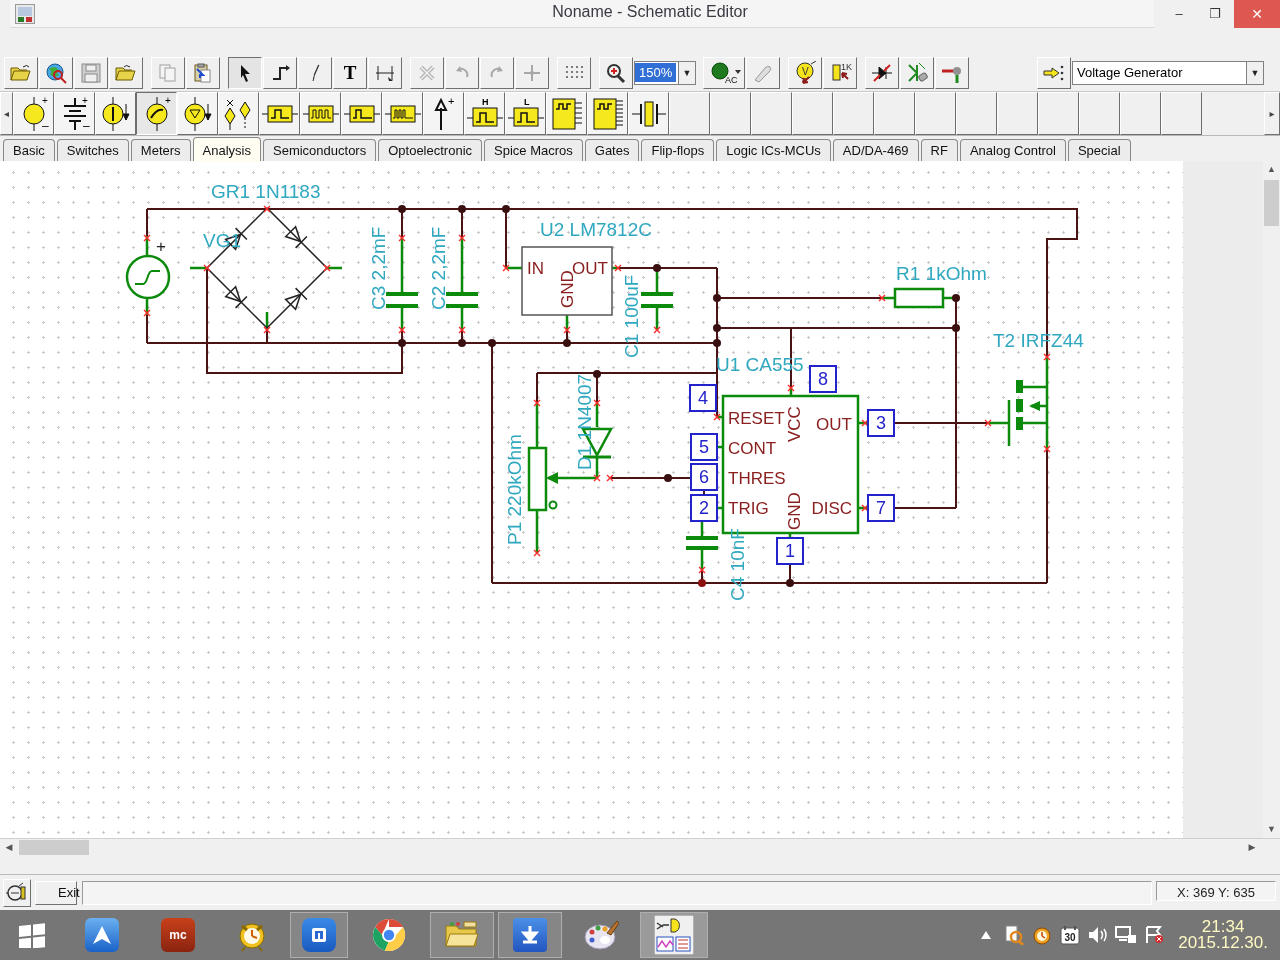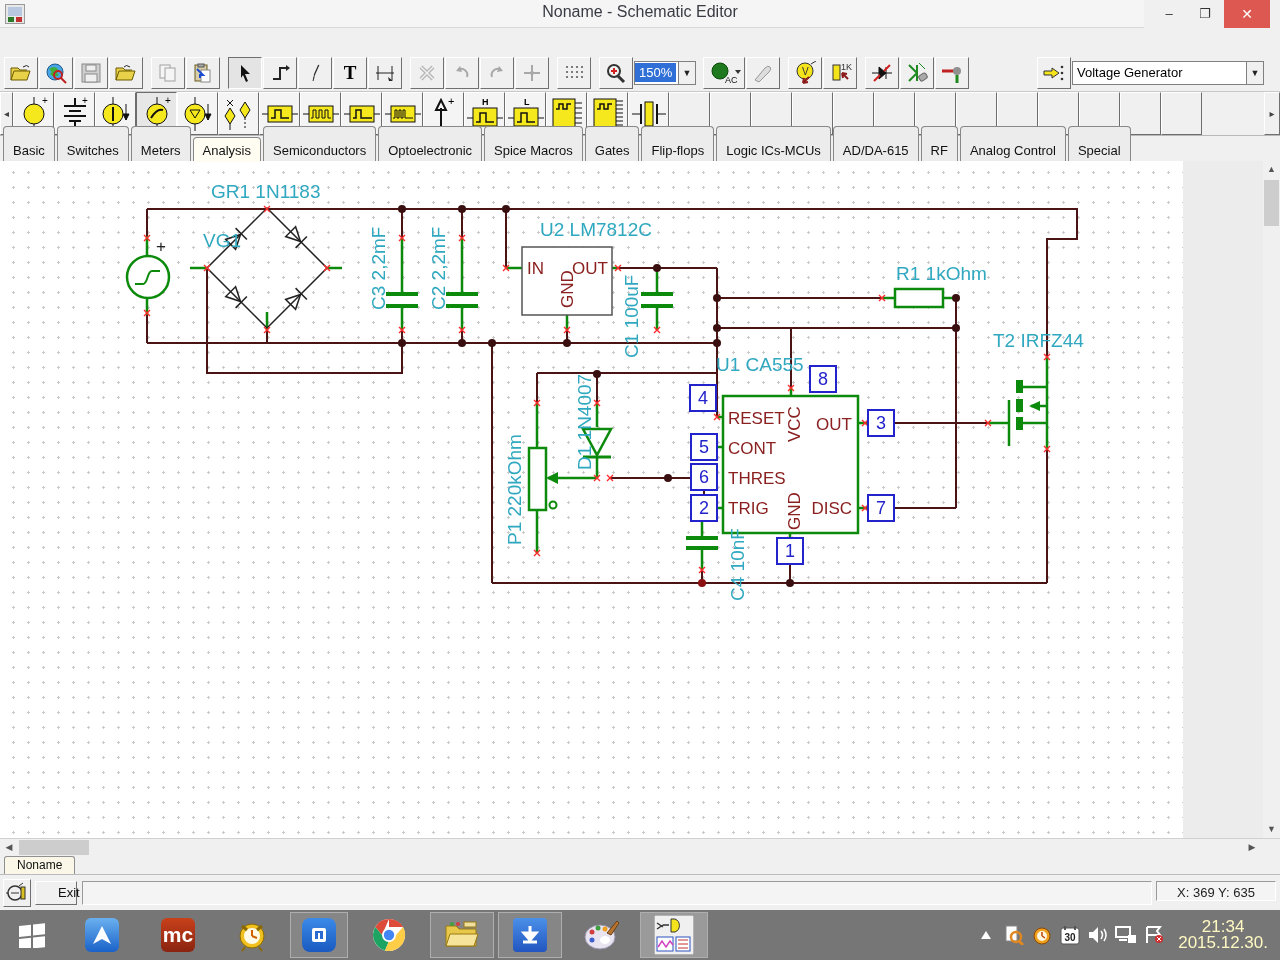--- a/index.html
+++ b/index.html
@@ -1,20 +1,20 @@
 <!DOCTYPE html>
 <html><head>
 <meta charset="utf-8">
 <style>
   html,body{margin:0;padding:0;background:#444;}
   *{box-sizing:border-box;font-family:"Liberation Sans",sans-serif;}
   #win{position:relative;width:1280px;height:960px;background:#f0f0f0;overflow:hidden;}
   .abs{position:absolute;}
   
-  #titlebar{left:0;top:0;width:1144px;height:28px;background:#f5f5f5;border-bottom:1px solid #d8d8d8;}
+  #titlebar{left:10px;top:0;width:1144px;height:28px;background:#f5f5f5;border-bottom:1px solid #d8d8d8;}
   #appicon{left:5px;top:4px;width:20px;height:20px;background:#e8e8e8;border:1px solid #9a9a9a;}
   #appicon .g1{position:absolute;left:2px;top:2px;width:14px;height:9px;background:#b8c8e0;}
   #appicon .g2{position:absolute;left:2px;top:12px;width:6px;height:5px;background:#2a7a2a;}
   #appicon .g3{position:absolute;left:10px;top:12px;width:6px;height:5px;background:#c03030;}
   #title{left:0;top:3px;width:1280px;text-align:center;font-size:16px;color:#3a3a44;}
   .capbtn{top:0;height:28px;text-align:center;color:#333;font-size:13px;line-height:28px;cursor:default;}
   #btn-min{left:1152px;width:34px;}
   #btn-max{left:1188px;width:34px;}
   #btn-close{left:1224px;width:46px;background:#dc5850;color:#fff;font-size:14px;}
   
@@ -30,21 +30,21 @@
   .combo .dd{width:17px;height:22px;background:#f0f0f0;border-left:1px solid #808080;text-align:center;font-size:9px;line-height:22px;color:#222;}
   .hl{background:#2f6fd6;color:#fff;}
   
   #compbar{left:0;top:92px;width:1280px;height:44px;background:#f0f0f0;display:flex;align-items:stretch;border-bottom:1px solid #b8b8b8;}
   .navbtn{width:13px;background:#f0f0f0;border:1px solid;border-color:#fff #707070 #707070 #fff;font-size:10px;color:#444;display:flex;align-items:center;justify-content:center;flex:0 0 auto;}
   .cbtn{width:41px;background:#f4f4f4;border:1px solid;border-color:#fff #6d6d6d #6d6d6d #fff;display:flex;align-items:center;justify-content:center;flex:0 0 auto;}
   .cbtn.pressed{border-color:#6d6d6d #fff #fff #6d6d6d;background:#e7e7e7;}
   .cbtn.empty{background:#f0f0f0;}
   
   #tabbar{left:0;top:136px;width:1280px;height:25px;background:#f0f0f0;display:flex;align-items:flex-end;padding-left:3px;}
-  .tab{font-size:13px;color:#111;background:#ececec;border:1px solid #888;border-bottom:none;border-radius:4px 4px 0 0;padding:16px 9px 3px 9px;margin-right:2px;position:relative;}
+  .tab{font-size:13px;color:#111;background:#ececec;border:1px solid #888;border-bottom:none;border-radius:4px 4px 0 0;padding:3px 9px 3px 9px;margin-right:2px;position:relative;}
   .tab.active{background:#fffdf2;padding-top:5px;z-index:3;box-shadow:0 1px 0 #fffdf2;}
   
   #canvas{left:0;top:161px;width:1280px;height:677px;background:#ececec;overflow:hidden;}
   #page{position:absolute;left:0;top:0;width:1183px;height:677px;background:#fff;
         background-image:radial-gradient(circle,#c9c9c9 1px,rgba(0,0,0,0) 1.3px);
         background-size:15px 15px;background-position:6px 4px;}
   #schsvg{position:absolute;left:0;top:0;}
   
   .sb{background:#f0f0f0;}
   .sbthumb{background:#cdcdcd;}
@@ -446,21 +446,21 @@
     <span class="tab">Basic</span>
     <span class="tab">Switches</span>
     <span class="tab">Meters</span>
     <span class="tab active">Analysis</span>
     <span class="tab">Semiconductors</span>
     <span class="tab">Optoelectronic</span>
     <span class="tab">Spice Macros</span>
     <span class="tab">Gates</span>
     <span class="tab">Flip-flops</span>
     <span class="tab">Logic ICs-MCUs</span>
-    <span class="tab">AD/DA-615</span>
+    <span class="tab">AD/DA-469</span>
     <span class="tab">RF</span>
     <span class="tab">Analog Control</span>
     <span class="tab">Special</span>
   </div>
 
   <div id="canvas" class="abs">
     <div id="page"></div>
     <svg id="schsvg" width="1263" height="677" viewBox="0 161 1263 677">
 
       <path fill="none" stroke="#4a1414" stroke-width="2" d="
@@ -666,23 +666,20 @@
       <div class="sbarrow" style="position:absolute;bottom:0;width:17px;height:17px;line-height:17px;">▼</div>
     </div>
   </div>
 
   <div id="hscroll" class="abs">
     <div class="sbarrow abs" style="left:0;top:0;width:18px;height:17px;line-height:17px;">◀</div>
     <div class="sbthumb abs" style="left:19px;top:1px;width:70px;height:15px;"></div>
     <div class="sbarrow abs" style="left:1243px;top:0;width:18px;height:17px;line-height:17px;">▶</div>
   </div>
 
-  <div id="doctabrow" class="abs">
-    <div id="doctab" class="abs">Noname</div>
-  </div>
 
   <div id="statusbar" class="abs">
     <div id="schiconbtn" class="abs">
       <svg width="22" height="22">
           <circle cx="9" cy="11" r="7" fill="none" stroke="#333" stroke-width="1.5"></circle>
           <path d="M5 11 h8 M2 11 h-2 M13 4 l4 -3" stroke="#333"></path>
           <rect x="15" y="5" width="4" height="12" fill="#d8c020" stroke="#333"></rect>
         </svg>
     </div>
     <div id="exitbtn" class="abs">Exit</div>
@@ -702,21 +699,21 @@
         </svg>
     </div>
     <div class="tkslot" style="width:76px;">
       <div class="ticon" style="background:linear-gradient(#6ab0f0,#1a62c8);">
           <svg width="22" height="22">
             <path d="M11 2 L20 20 L11 15 L2 20 Z" fill="#fff"></path>
           </svg>
         </div>
     </div>
     <div class="tkslot" style="width:76px;">
-      <div class="ticon" style="background:linear-gradient(#c8401a,#8a2410);font-size:21px;">mc</div>
+      <div class="ticon" style="background:linear-gradient(#c8401a,#8a2410);font-size:12px;">mc</div>
     </div>
     <div class="tkslot" style="width:72px;">
       <svg width="32" height="34">
           <circle cx="16" cy="18" r="12" fill="#f0c020" stroke="#8a6a00"></circle>
           <circle cx="16" cy="18" r="8" fill="#fffbe8"></circle>
           <path d="M16 18 L16 12 M16 18 L21 20" stroke="#d06000" stroke-width="2"></path>
           <path d="M6 8 l5 4 M26 8 l-5 4" stroke="#8a6a00" stroke-width="3"></path>
           <path d="M9 29 l-3 4 M23 29 l3 4" stroke="#8a6a00" stroke-width="2"></path>
         </svg>
     </div>

